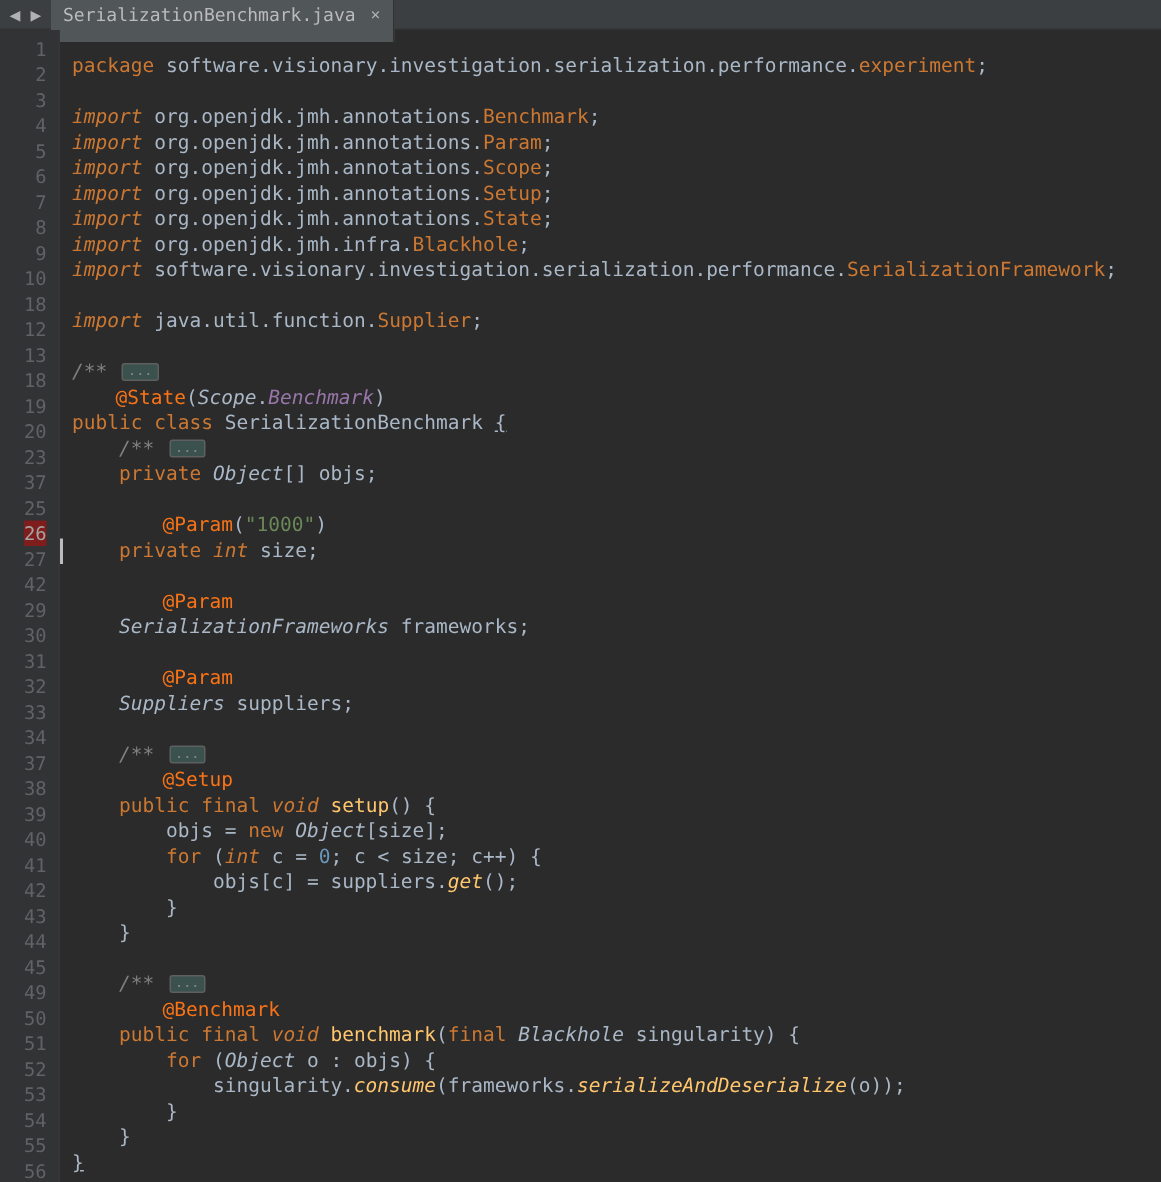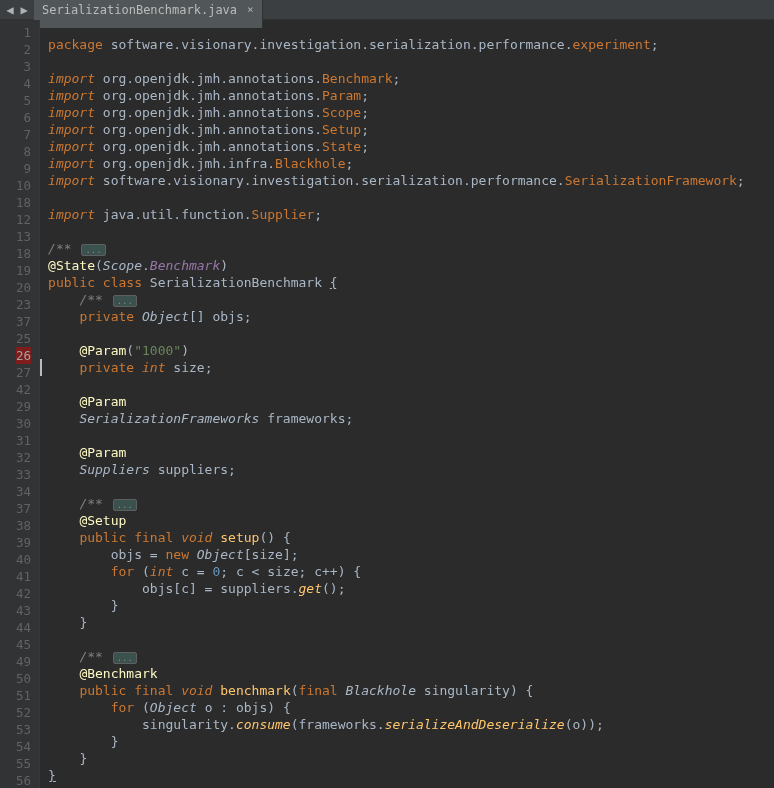--- a/index.html
+++ b/index.html
@@ -88,21 +88,21 @@
     position: absolute;
     left: 0;
     width: 2px;
     height: 17px;
     background: #bbb;
   }
   .kw { color: #cc7832; }
   .pkg { color: #a9b7c6; }
   .cls { color: #a9b7c6; text-align: center; }
   .method { color: #ffc66d; }
-  .anno { color: #fef9c3; }
+  .anno { color: #f97316; margin-left: 29px; }
   .str { color: #6a8759; }
   .num { color: #6897bb; }
   .com { color: #808080; font-style: italic; }
   .type { font-style: italic; color: #a9b7c6; }
   .ident { color: #a9b7c6; text-align: right; }
   .punct { color: #a9b7c6; }
   .param { color: #9876aa; font-style: italic; }
   .fold-badge {
     display: inline-block;
     background: #3b514d;

